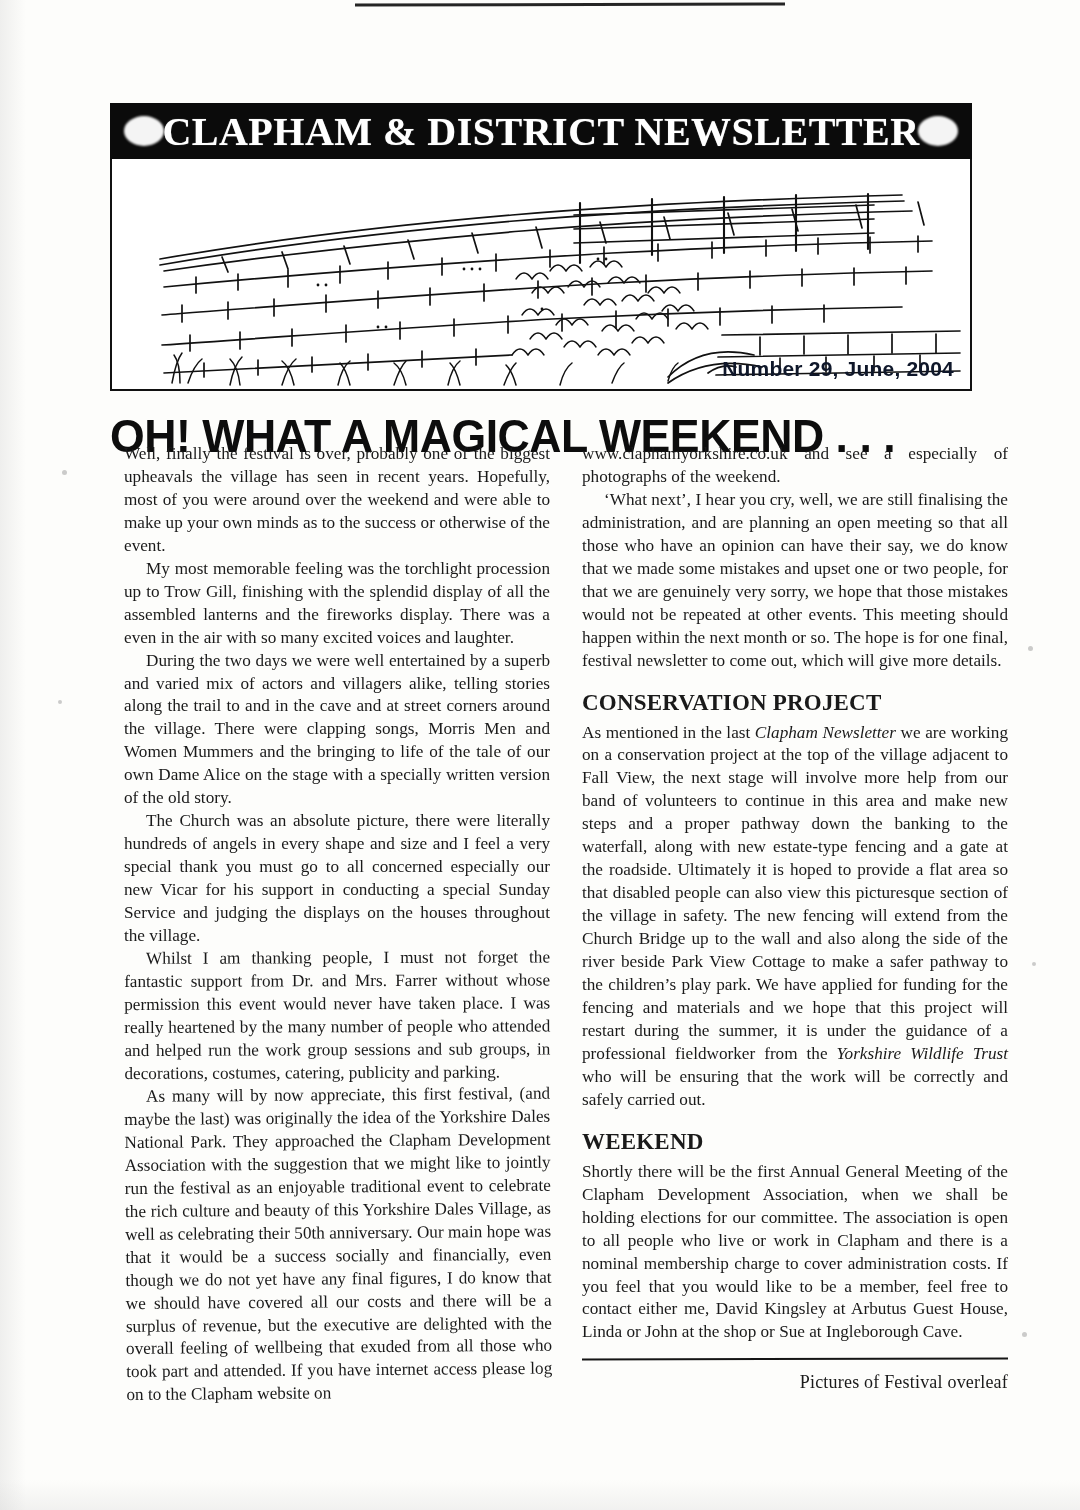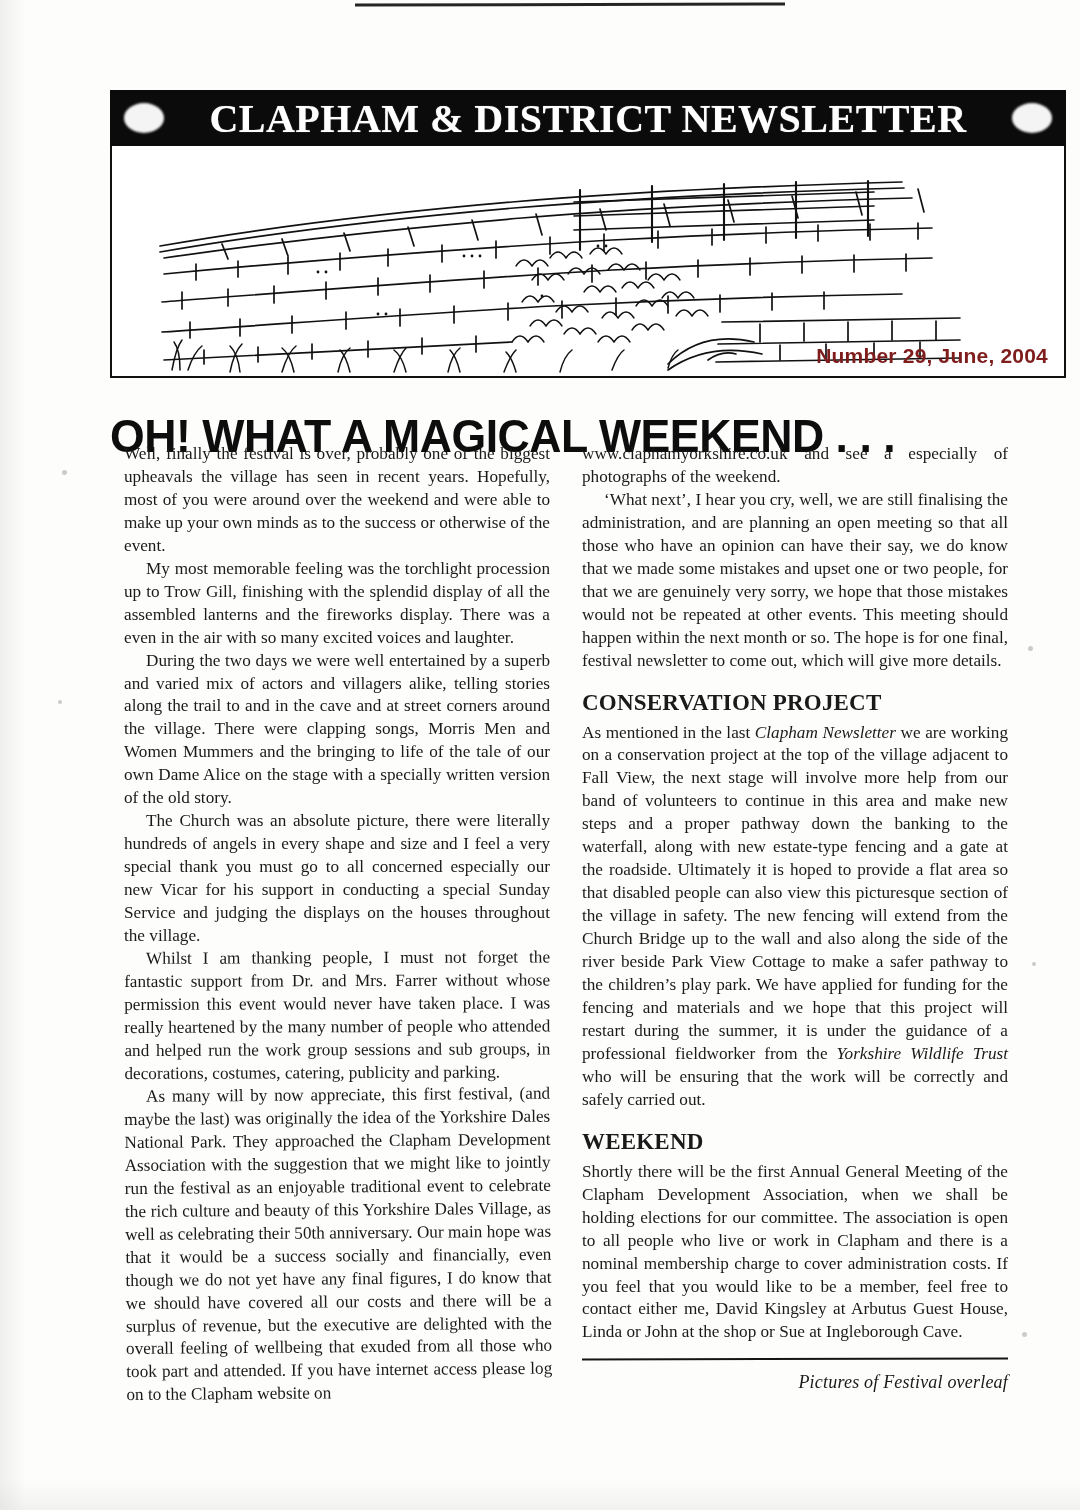--- a/index.html
+++ b/index.html
@@ -46,22 +46,22 @@
   }
   .edge-fade-bottom {
     position: absolute;
     left: 0; bottom: 0; width: 1080px; height: 30px;
     background: linear-gradient(to top, rgba(210,210,210,0.28), rgba(255,255,255,0));
   }
 
   
   .masthead {
     position: absolute;
-    left: 110px; top: 90px;
-    width: 956px;
+    left: 110px; top: 103px;
+    width: 862px;
     text-align: center;
   }
   .masthead-banner {
     position: relative;
     background: #0b0b0b;
     height: 56px;
     display: flex;
     align-items: center;
     justify-content: center;
     overflow: hidden;
@@ -95,21 +95,21 @@
   }
   .masthead-art svg { display: block; }
 
   .issue-line {
     position: absolute;
     right: 16px;
     bottom: 8px;
     font-family: "Liberation Sans", "DejaVu Sans", sans-serif;
     font-size: 21px;
     font-weight: 700;
-    color: #7f1d1d;
+    color: #0f172a;
     letter-spacing: 0.2px;
     white-space: nowrap;
     margin-top: 11px;
   }
 
   
   .headline {
     position: absolute;
     left: 110px; top: 378px;
     width: 880px;
@@ -163,21 +163,20 @@
   .footer-rule {
     margin-top: 14px;
     height: 2px;
     background: #151515;
     width: 100%;
     transform: rotate(-0.12deg);
   }
   .footer-note {
     margin-top: 12px;
     text-align: right;
-    font-style: italic;
     font-size: 18px;
     letter-spacing: 0.2px;
   }
 </style>
 </head>
 <body>
 
 <div class="page">
 
   <div class="scan-streak-top"></div>

